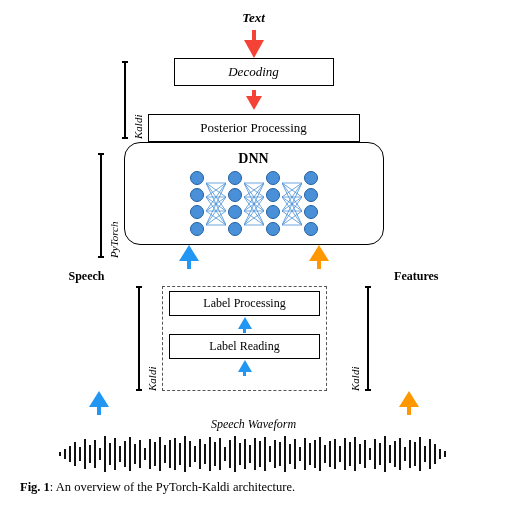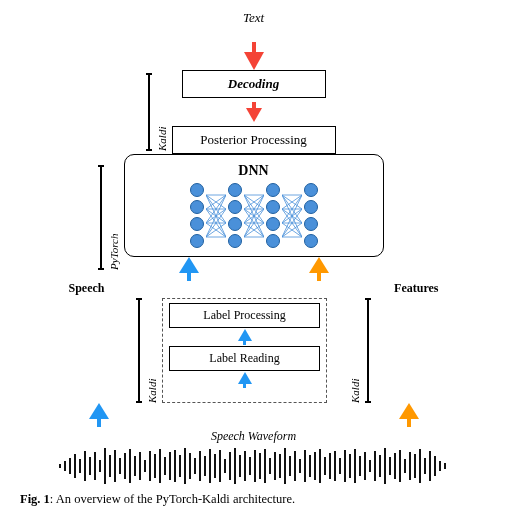--- a/index.html
+++ b/index.html
@@ -23,49 +23,49 @@
     .diagram {
       position: relative;
       width: 460px;
       margin: 0 auto;
     }
 
     
     .text-label {
       text-align: center;
       font-style: italic;
-      font-weight: normal;
+      font-weight: bold;
       font-size: 13px;
-      margin-bottom: 16px;
+      margin-bottom: 4px;
     }
 
     
     .box-solid {
       border: 1.5px solid #000;
       background: #fff;
       text-align: center;
       padding: 5px 8px;
       font-size: 13px;
       font-weight: normal;
     }
     .box-decoding {
-      width: 144px;
+      width: 160px;
       margin: 0 auto;
       background: #fff;
-      font-weight: bold;
+      font-weight: normal;
       font-style: italic;
     }
     .box-posterior {
-      width: 164px;
+      width: 212px;
       margin: 0 auto;
     }
     .box-dnn {
       width: 260px;
       margin: 0 auto;
-      border-radius: 10px;
+      border-radius: 16px;
       position: relative;
       padding: 8px 10px;
       font-size: 14px;
       font-weight: bold;
     }
 
     
     .kaldi-label {
       font-size: 11px;
       writing-mode: vertical-rl;

